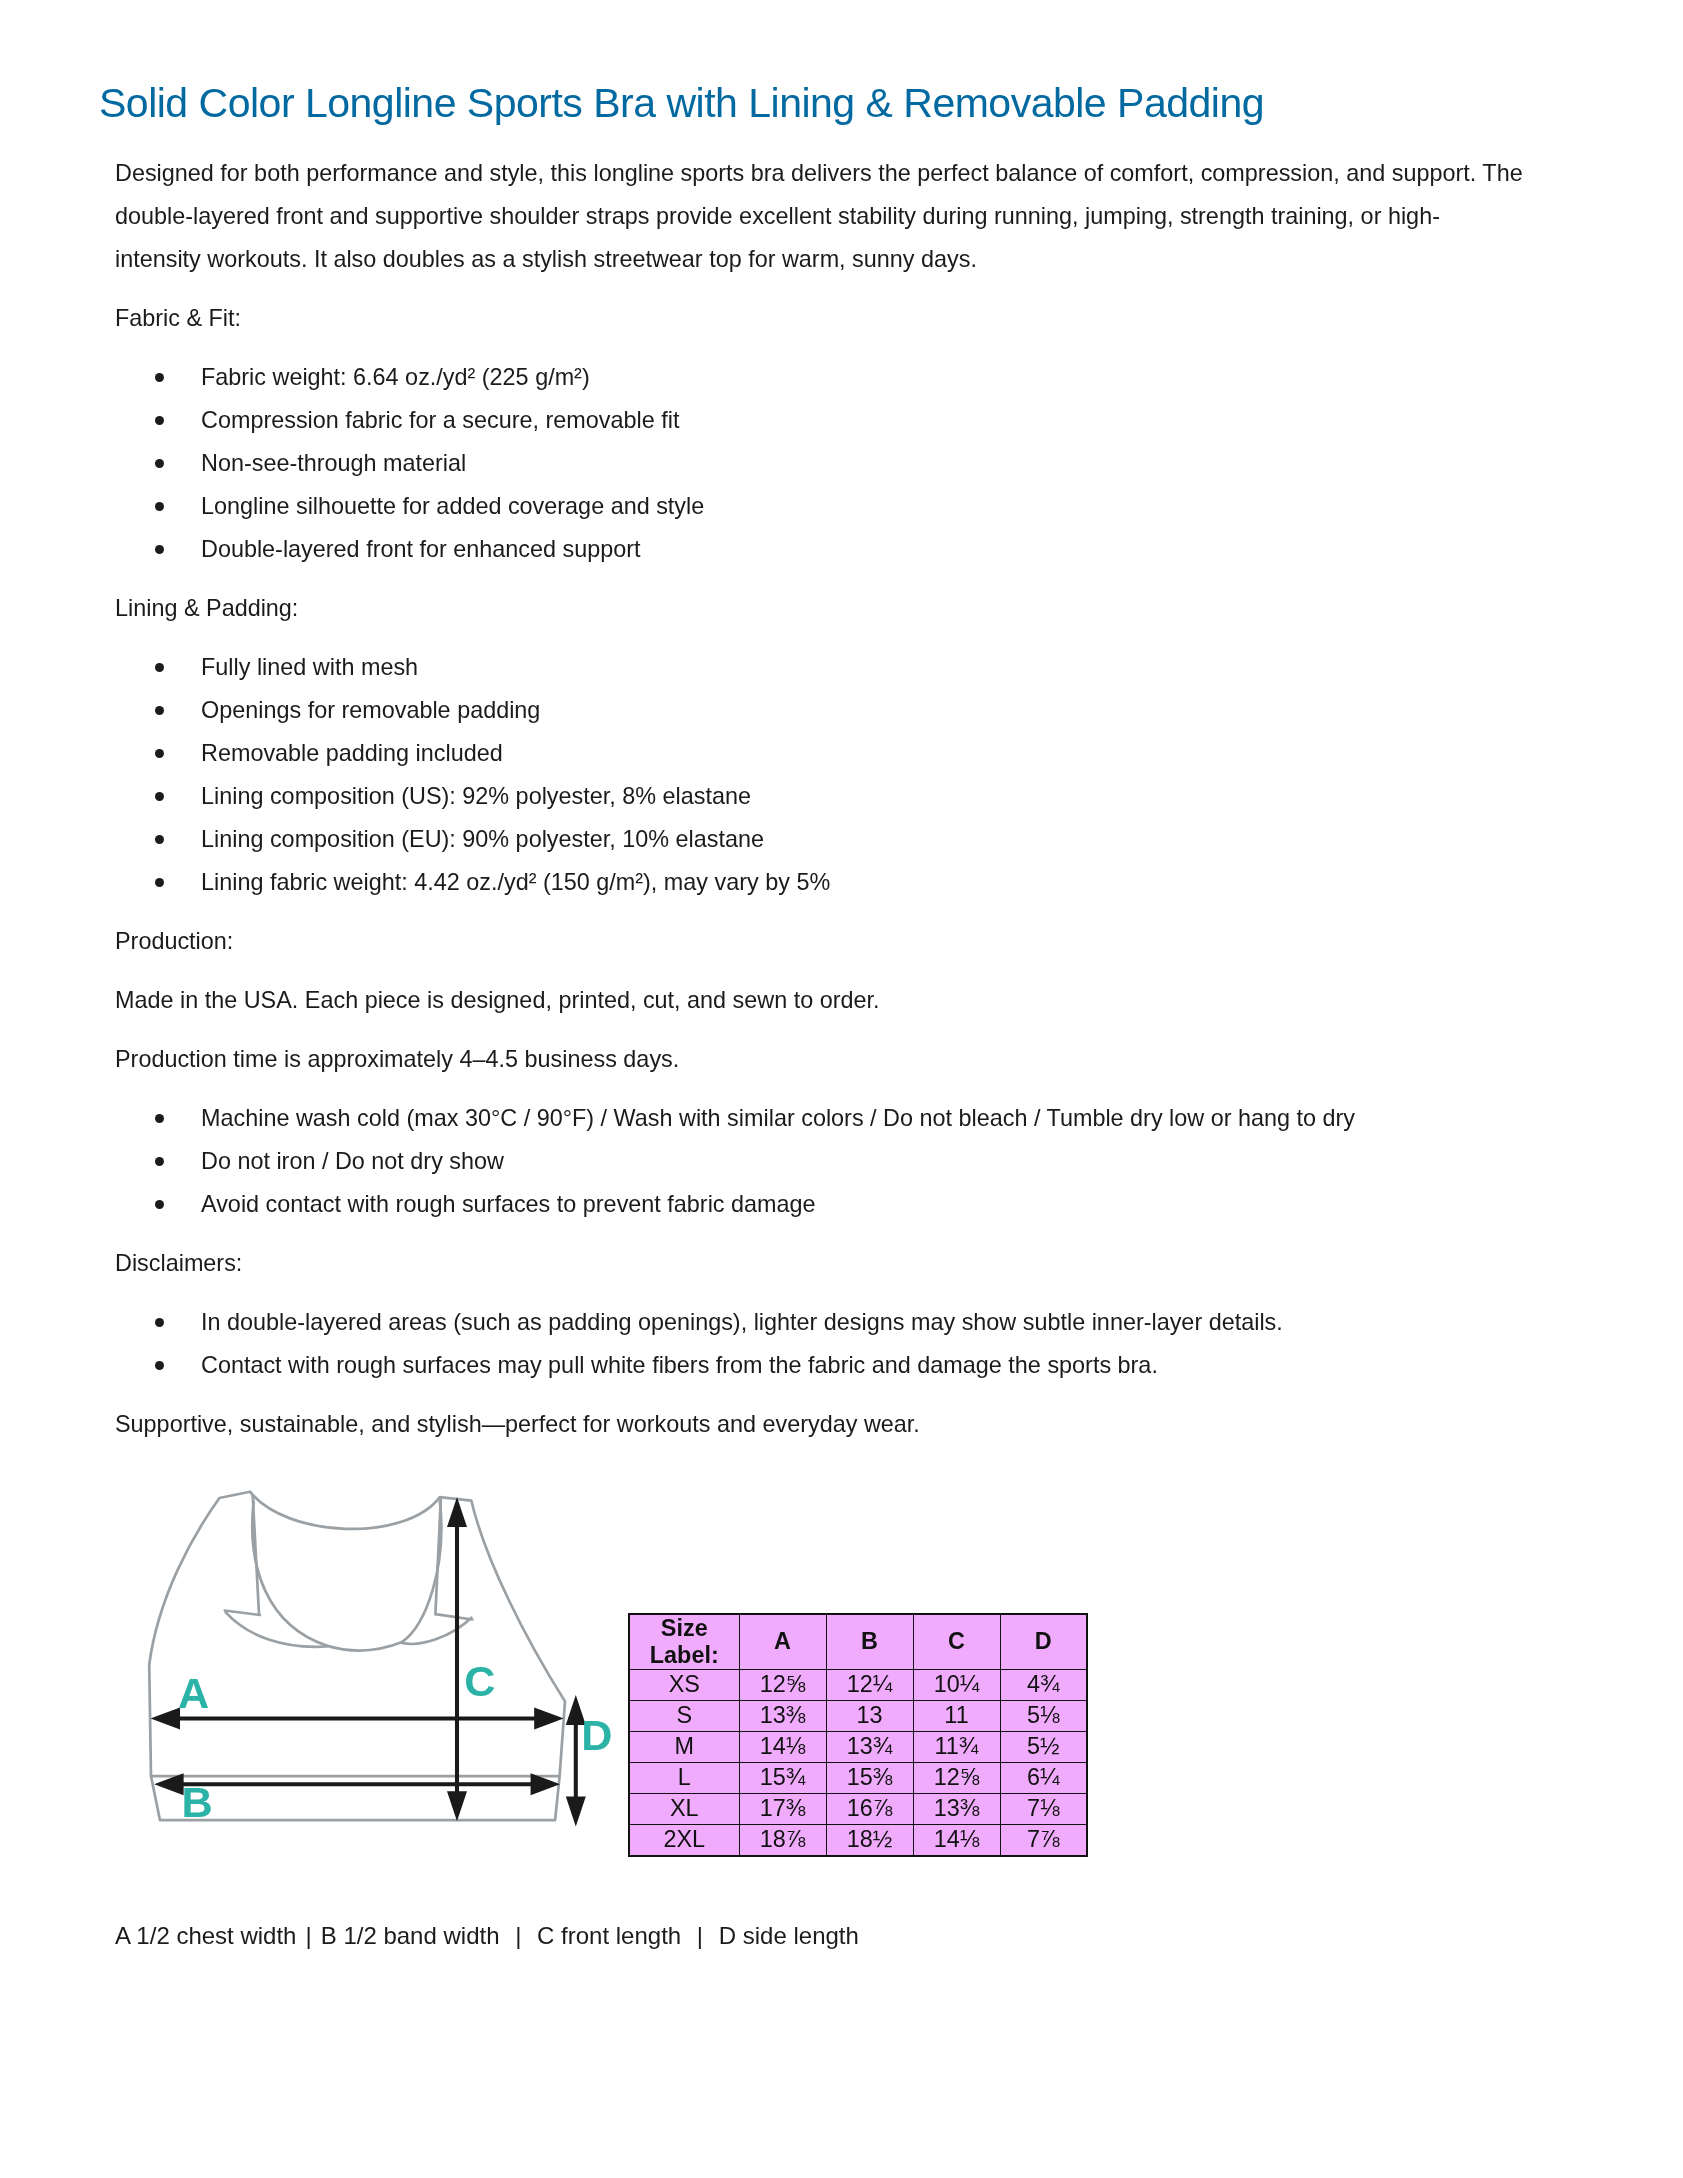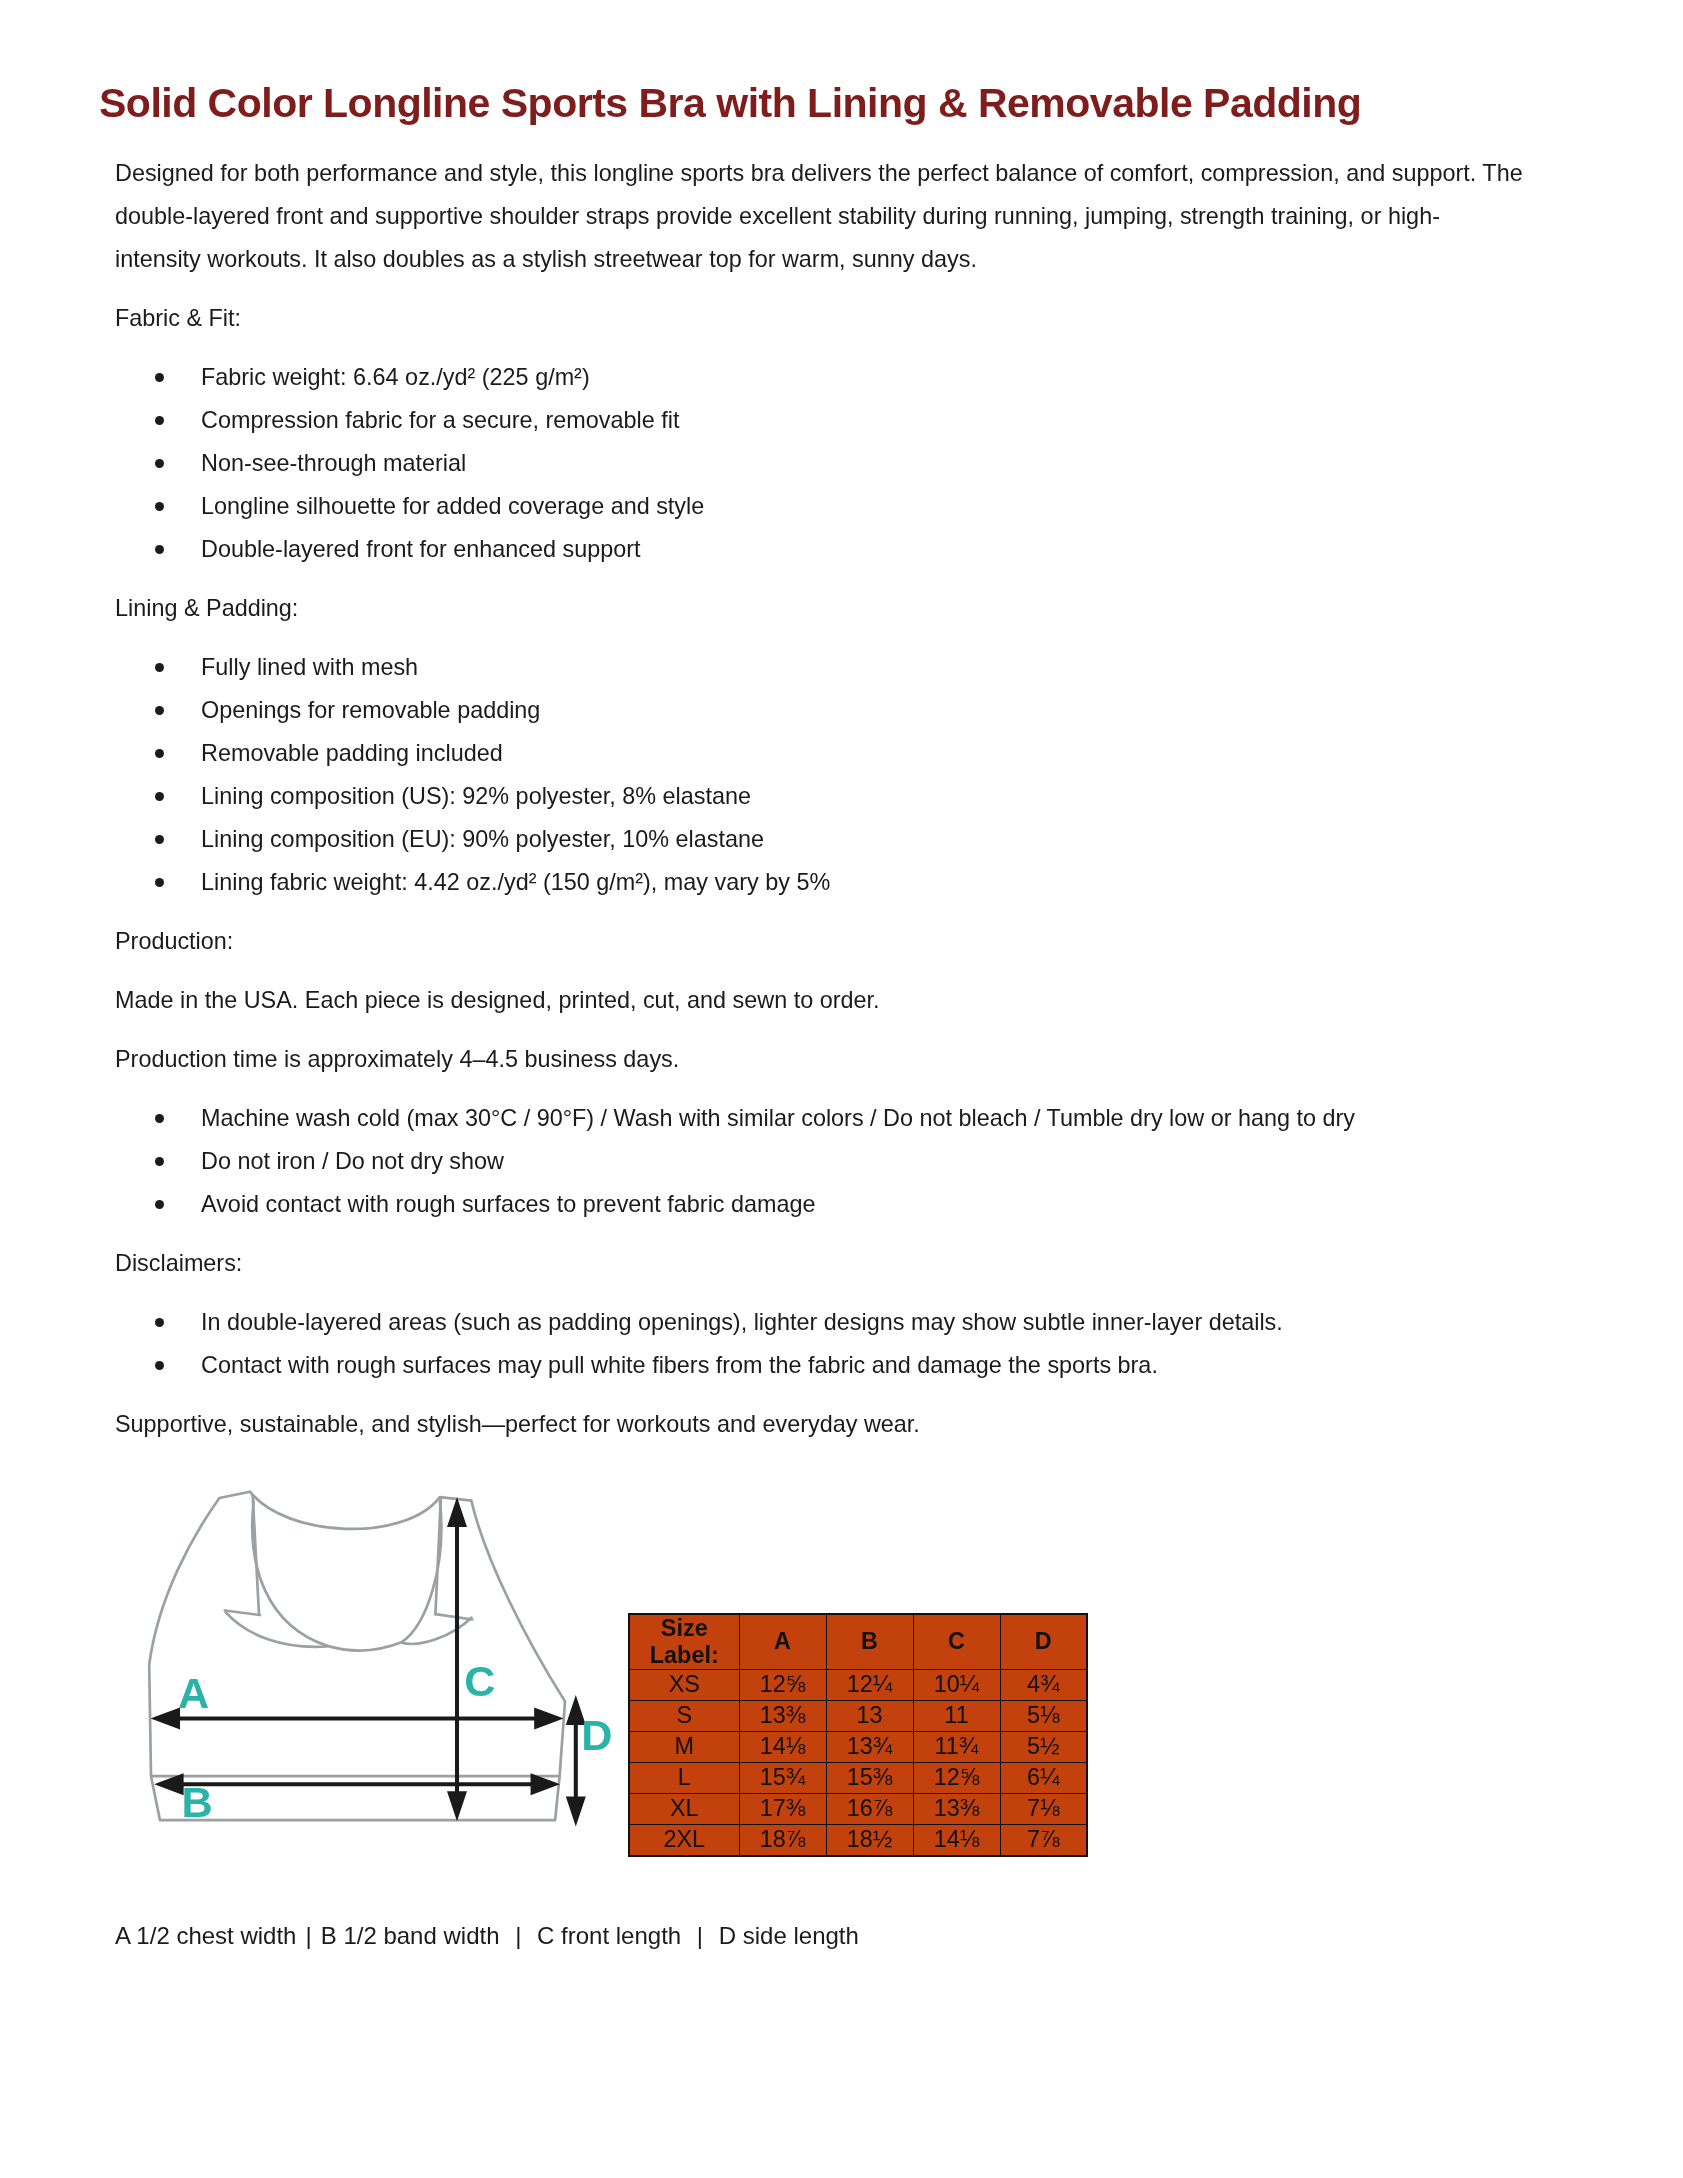--- a/index.html
+++ b/index.html
@@ -3,36 +3,36 @@
 <meta charset="utf-8">
 <style>
   html,body{margin:0;padding:0;}
   body{
     width:1683px;height:2178px;background:#ffffff;position:relative;
     font-family:"Liberation Sans","DejaVu Sans",sans-serif;color:#1b1b1b;
     -webkit-font-smoothing:antialiased;
   }
   .content{position:absolute;left:99px;top:76px;width:1442px;}
   h1.title{
-    font-size:41px;line-height:54px;margin:0 0 21.6px 0;font-weight:700;
-    letter-spacing:-0.5px;white-space:nowrap;color:#7f1d1d;
+    font-size:41px;line-height:54px;margin:0 0 21.6px 0;font-weight:400;
+    letter-spacing:-0.5px;white-space:nowrap;color:#0369a1;
   }
   p{margin:16px;font-size:23.4px;line-height:43px;}
   .b{font-weight:400;}
   ul{margin:0;padding:0;list-style:none;}
   li{position:relative;padding-left:102px;font-size:23.4px;line-height:43px;}
   li::before{
     content:"";position:absolute;left:56px;top:17px;width:9px;height:9px;
     border-radius:50%;background:#1b1b1b;
   }
   .figure{position:relative;height:432px;}
   .diagram-svg{position:absolute;left:34px;top:18px;}
   table.sizetable{
     position:absolute;left:529px;top:151px;border-collapse:collapse;
-    table-layout:fixed;border:2.7px solid #111;background:#c2410c;
+    table-layout:fixed;border:2.7px solid #111;background:#f0abfc;
   }
   .sizetable th,.sizetable td{
     border:1.8px solid #111;text-align:center;vertical-align:middle;
     font-size:23.4px;padding:0;height:30px;color:#111;
     font-family:"Liberation Sans","DejaVu Sans",sans-serif;
   }
   .sizetable th{font-weight:700;height:33px;}
   .col-size{width:110px;}
   .col-m{width:87px;}
   .legend{margin-top:20px;font-size:24px;}

